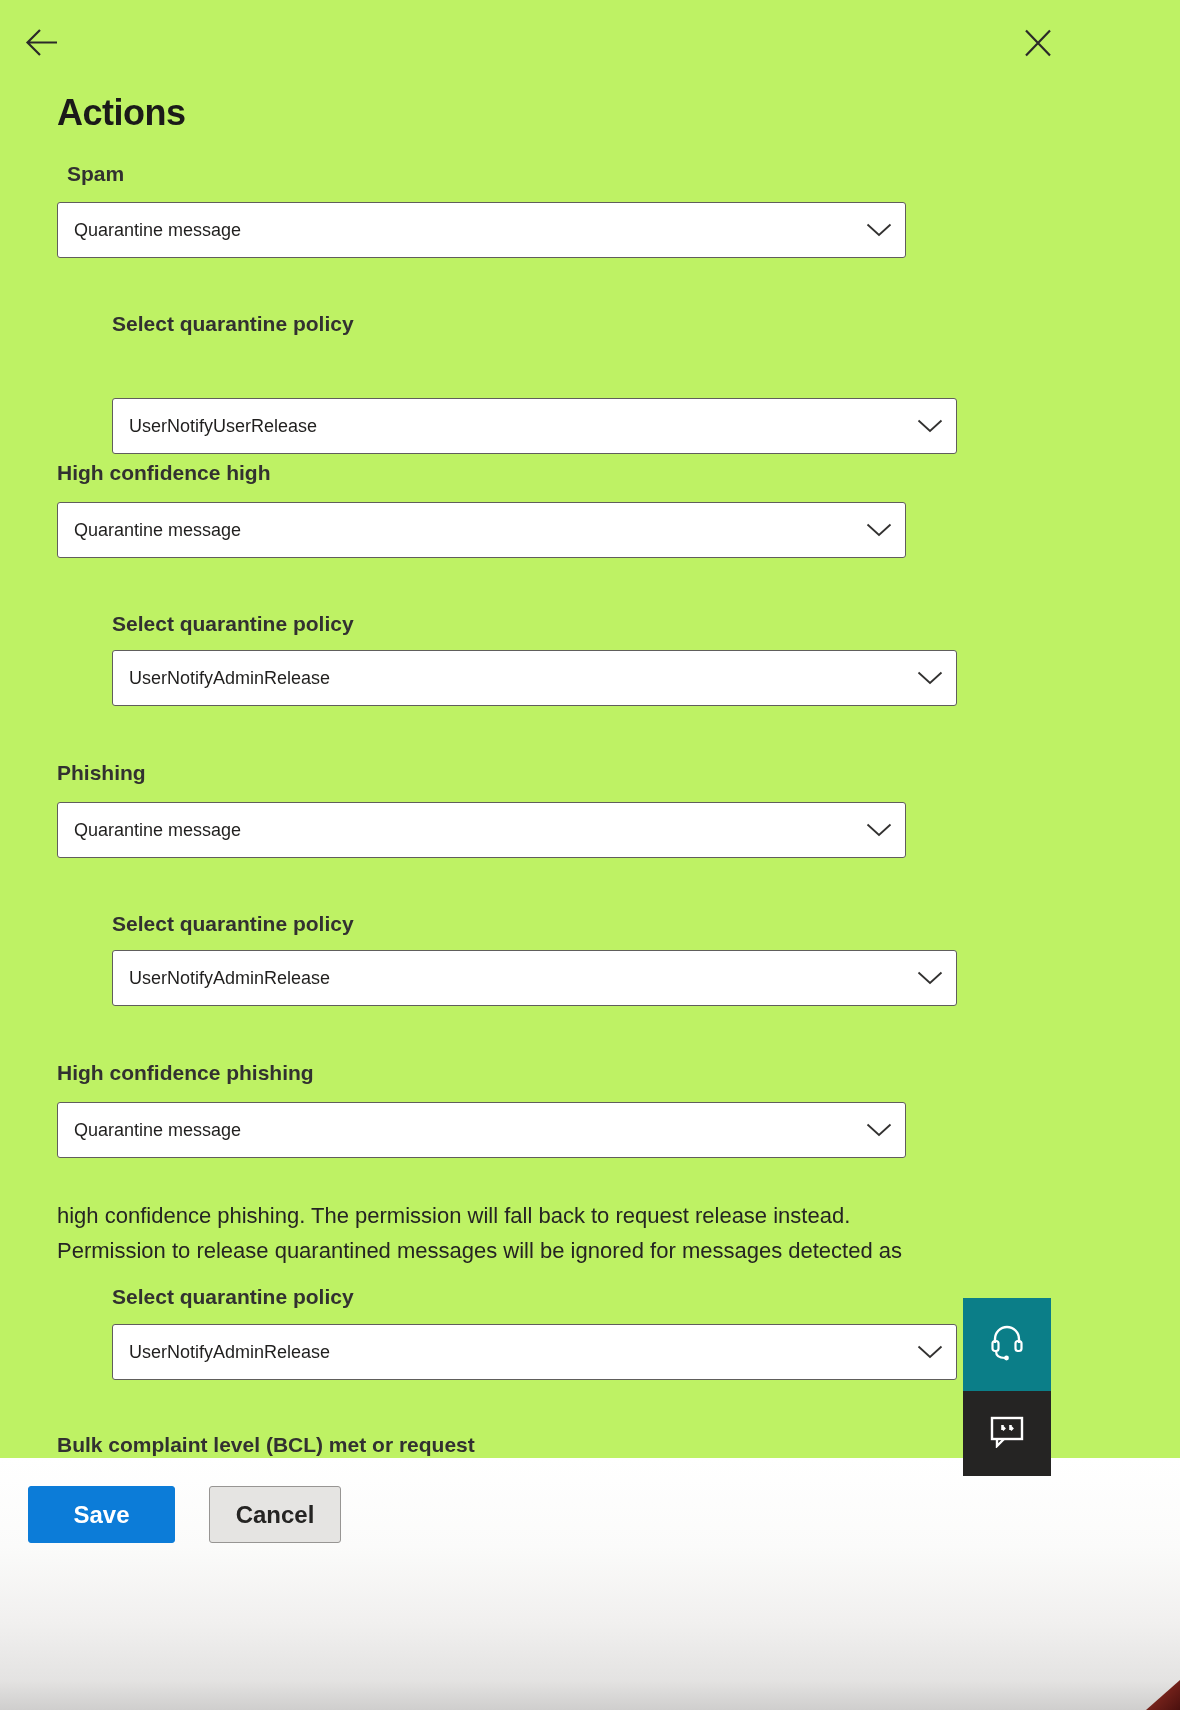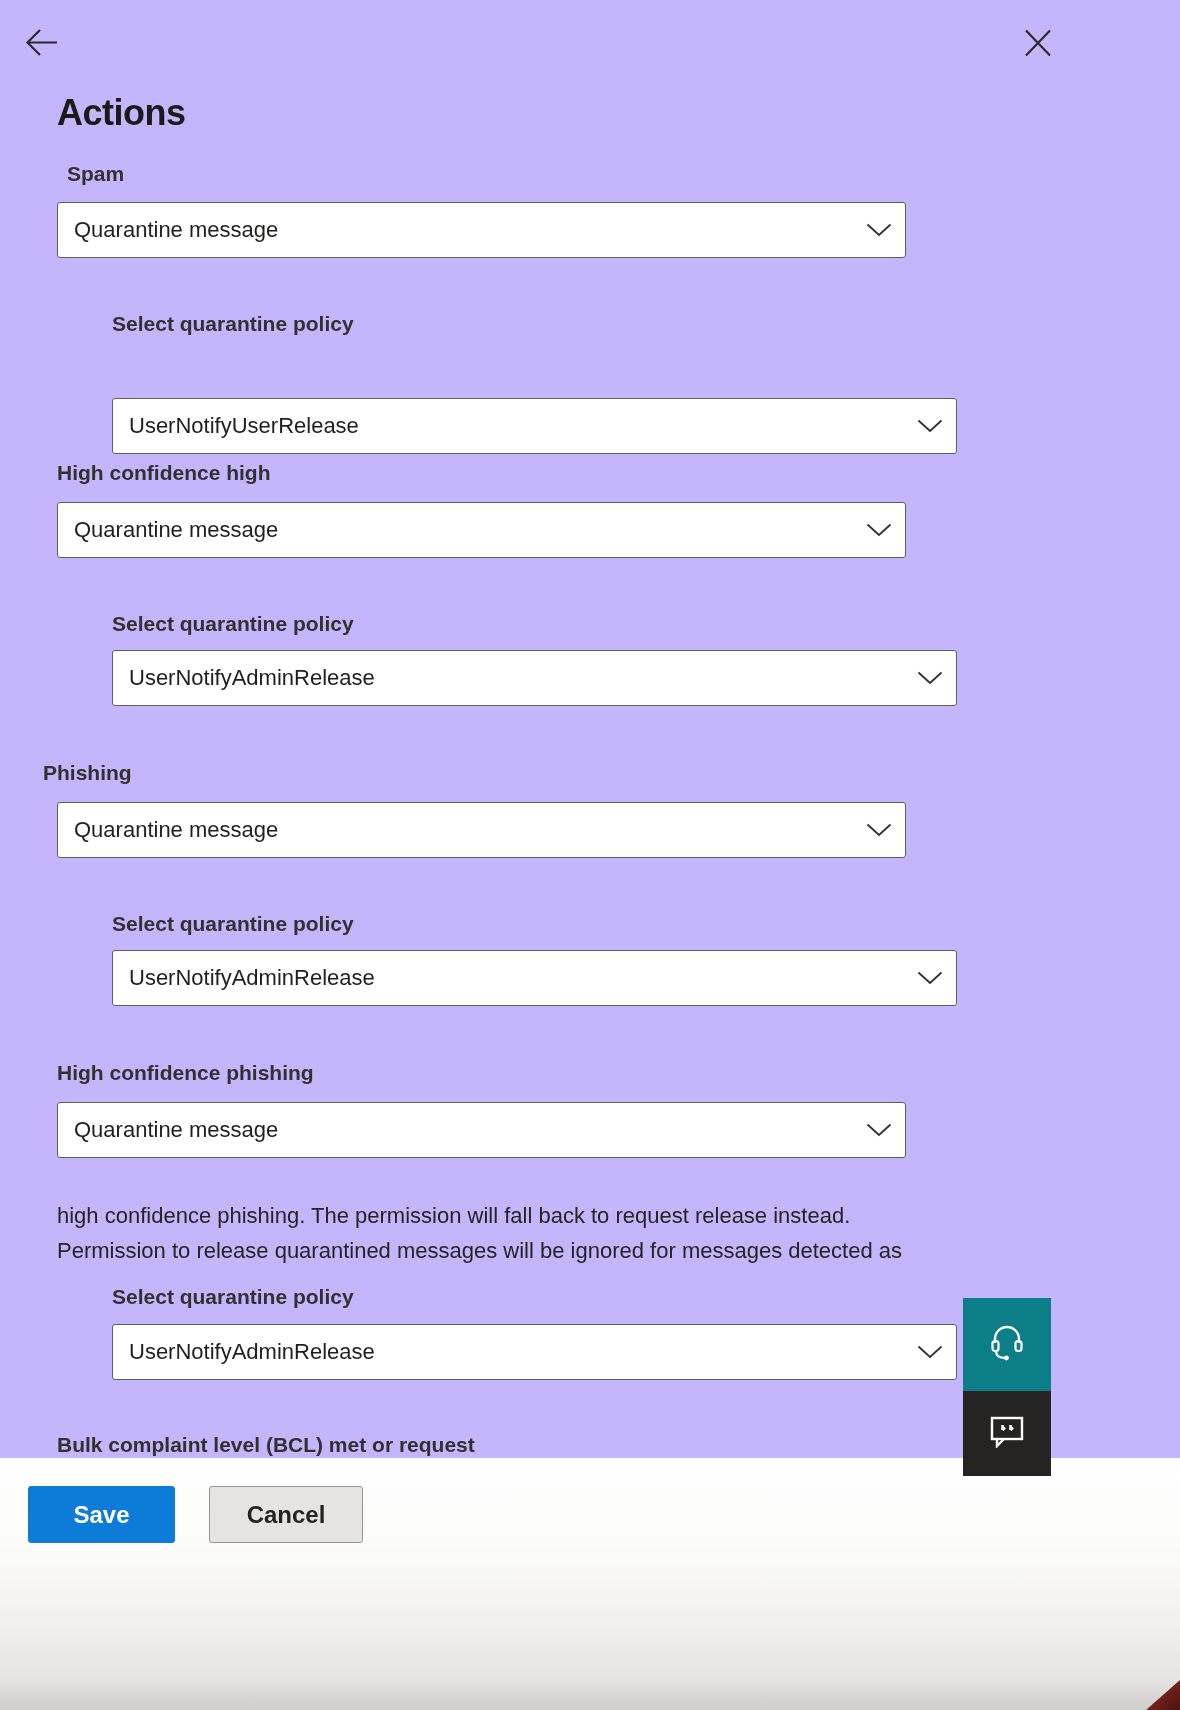--- a/index.html
+++ b/index.html
@@ -1,21 +1,21 @@
 <!DOCTYPE html>
 <html><head>
 <meta charset="utf-8">
 <title>Actions</title>
 <style>
   * { margin:0; padding:0; box-sizing:border-box; }
   html,body { background:#ffffff; }
   body { font-family:"Liberation Sans", sans-serif; }
   #screen {
     position:relative; width:1180px; height:1710px;
-    background:#c4b5fd; overflow:hidden;padding-left:24px;
+    background:#bef264; overflow:hidden;padding-left:24px;
   }
   
   .icon-btn { position:absolute; background:none; border:none; cursor:pointer; padding:0; }
   #back-btn { left:24px; top:27px; width:36px; height:34px; }
   #close-btn { left:1022px; top:28px; width:32px; height:30px; }
   .icon-btn svg { display:block; }
 
   
   .page-title {
     position:absolute; left:57px; top:92px;
@@ -26,21 +26,21 @@
   .field-label {
     position:absolute; font-size:21px; font-weight:600; color:#323130;
     white-space:nowrap;
   }
   .dropdown {
     position:absolute; height:56px; background:#ffffff;
     border:1px solid #605e5c; border-radius:3px;
     display:flex; align-items:center; cursor:pointer;
   }
   .dropdown .dd-value {
-    padding-left:16px; font-size:22px; color:#201f1e; white-space:nowrap;
+    padding-left:16px; font-size:18px; color:#201f1e; white-space:nowrap;
     overflow:hidden;
     text-align:right;
   }
   .dropdown .dd-chevron {
     position:absolute; right:13px; top:50%; transform:translateY(-50%);
     width:26px; height:14px;
   }
   .outer { left:57px; width:849px; }
   .indent { left:112px; width:845px; }
 
@@ -65,21 +65,21 @@
   }
   .btn {
     position:absolute; top:1486px; height:57px; border-radius:3px;
     font-family:"Liberation Sans", sans-serif;
     font-size:24px; font-weight:600; cursor:pointer; z-index:3;
   }
   #save-btn {
     left:28px; width:147px; background:#0c7cd8; color:#ffffff; border:1px solid #0c7cd8;
   }
   #cancel-btn {
-    left:209px; width:154px; background:#e5e4e2; color:#252423; border:1px solid #979593;
+    left:209px; width:132px; background:#e5e4e2; color:#252423; border:1px solid #979593;
   }
 
   
   .widget {
     position:absolute; left:963px; width:88px; display:flex;
     align-items:center; justify-content:center; border:none; cursor:pointer; z-index:4;
   }
   #headset-widget { top:1298px; height:93px; background:#0b7e88; }
   #chat-widget   { top:1391px; height:85px; background:#252423; }
 
@@ -154,21 +154,21 @@
     <div class="field-label" style="left:112px; top:612px;">Select quarantine policy</div>
     <div class="dropdown indent" style="top:650px;" role="combobox">
       <span class="dd-value">UserNotifyAdminRelease</span>
       <span class="dd-chevron">
         <svg width="26" height="14" viewBox="0 0 26 14" fill="none">
             <path d="M1.5 1.5 L13 12 L24.5 1.5" stroke="#323130" stroke-width="1.8" fill="none"></path>
           </svg>
       </span>
     </div>
 
-    <div class="field-label" style="left:43px; top:761px;">Phishing</div>
+    <div class="field-label" style="left:57px; top:761px;">Phishing</div>
     <div class="dropdown outer" style="top:802px;" role="combobox">
       <span class="dd-value">Quarantine message</span>
       <span class="dd-chevron">
         <svg width="26" height="14" viewBox="0 0 26 14" fill="none">
             <path d="M1.5 1.5 L13 12 L24.5 1.5" stroke="#323130" stroke-width="1.8" fill="none"></path>
           </svg>
       </span>
     </div>
 
     <div class="field-label" style="left:112px; top:912px;">Select quarantine policy</div>

